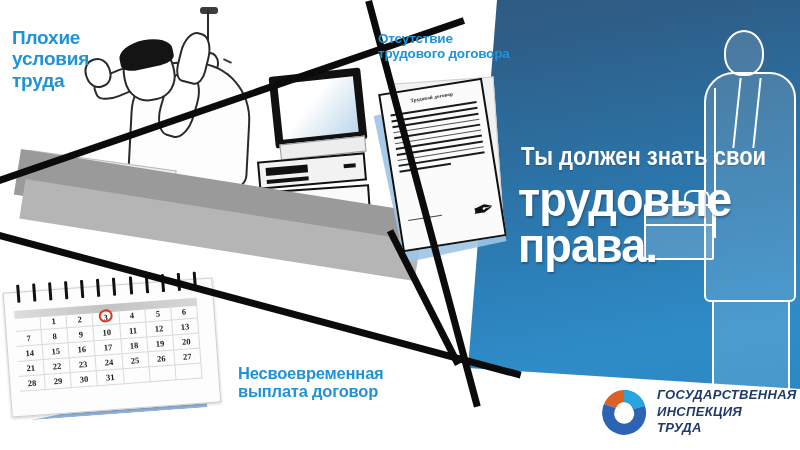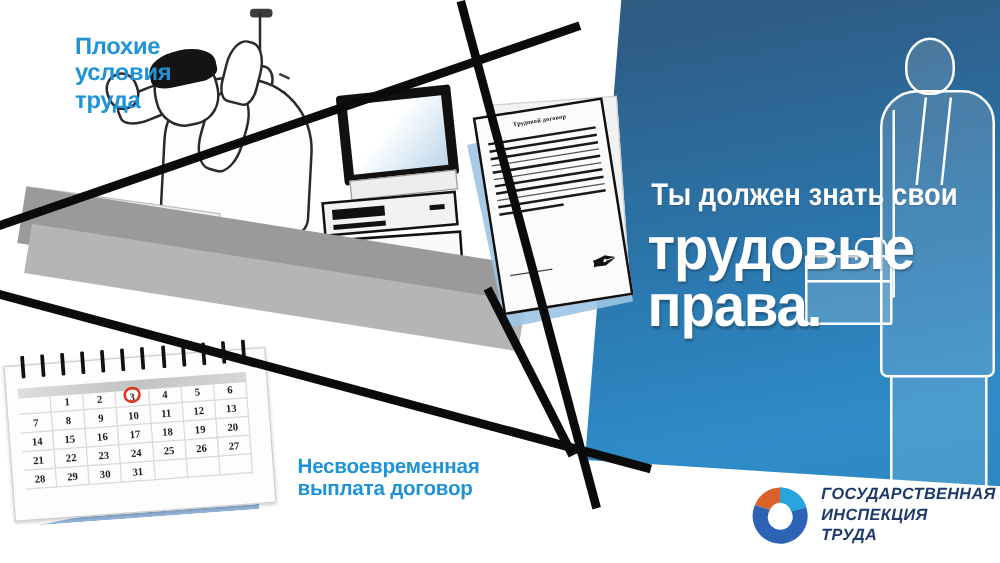--- a/index.html
+++ b/index.html
@@ -30,21 +30,21 @@
 
   
   .caption{
     position:absolute;
     color:#1f93d6;
     font-weight:bold;
     line-height:1.12;
     letter-spacing:-0.2px;
     white-space:pre-line;
   }
-  #cap-bad   { left:12px;  top:27px;  font-size:19px;margin-left:48px; }
+  #cap-bad   { left:12px;  top:27px;  font-size:19px; }
   #cap-noctr { left:378px; top:31px;  font-size:13.5px; }
   #cap-pay   { left:238px; top:364px; font-size:16.5px; }
 
   
   .headline{ position:absolute; color:#ffffff; font-weight:bold; }
   #hl-1{
     left:521px; top:142px; font-size:25px;
     transform:scaleX(0.88); transform-origin:0 0;
     letter-spacing:0px;
     text-shadow:0 1px 1px rgba(0,0,0,.22);
@@ -322,20 +322,22 @@
     <div class="bm-arm"></div>
     <div class="bm-legs"></div>
     <div class="bm-handle"></div>
     <div class="bm-case"></div>
     <div class="bm-case-flap"></div>
   </div>
 
   <div class="caption" id="cap-bad">Плохие
 условия
 труда</div>
+  <div class="caption" id="cap-noctr">Отсутствие
+трудового договора</div>
   <div class="caption" id="cap-pay">Несвоевременная
 выплата договор</div>
 
   <div class="headline" id="hl-1">Ты должен знать свои</div>
   <div class="headline" id="hl-2">трудовые</div>
   <div class="headline" id="hl-3">права.</div>
 
   <div id="logo-block">
     <svg width="48" height="48" viewBox="0 0 48 48">
       <path d="M24 2 A22 22 0 0 1 45 18 L33 21 A10 10 0 0 0 24 14 Z" fill="#2aa4dd"></path>

